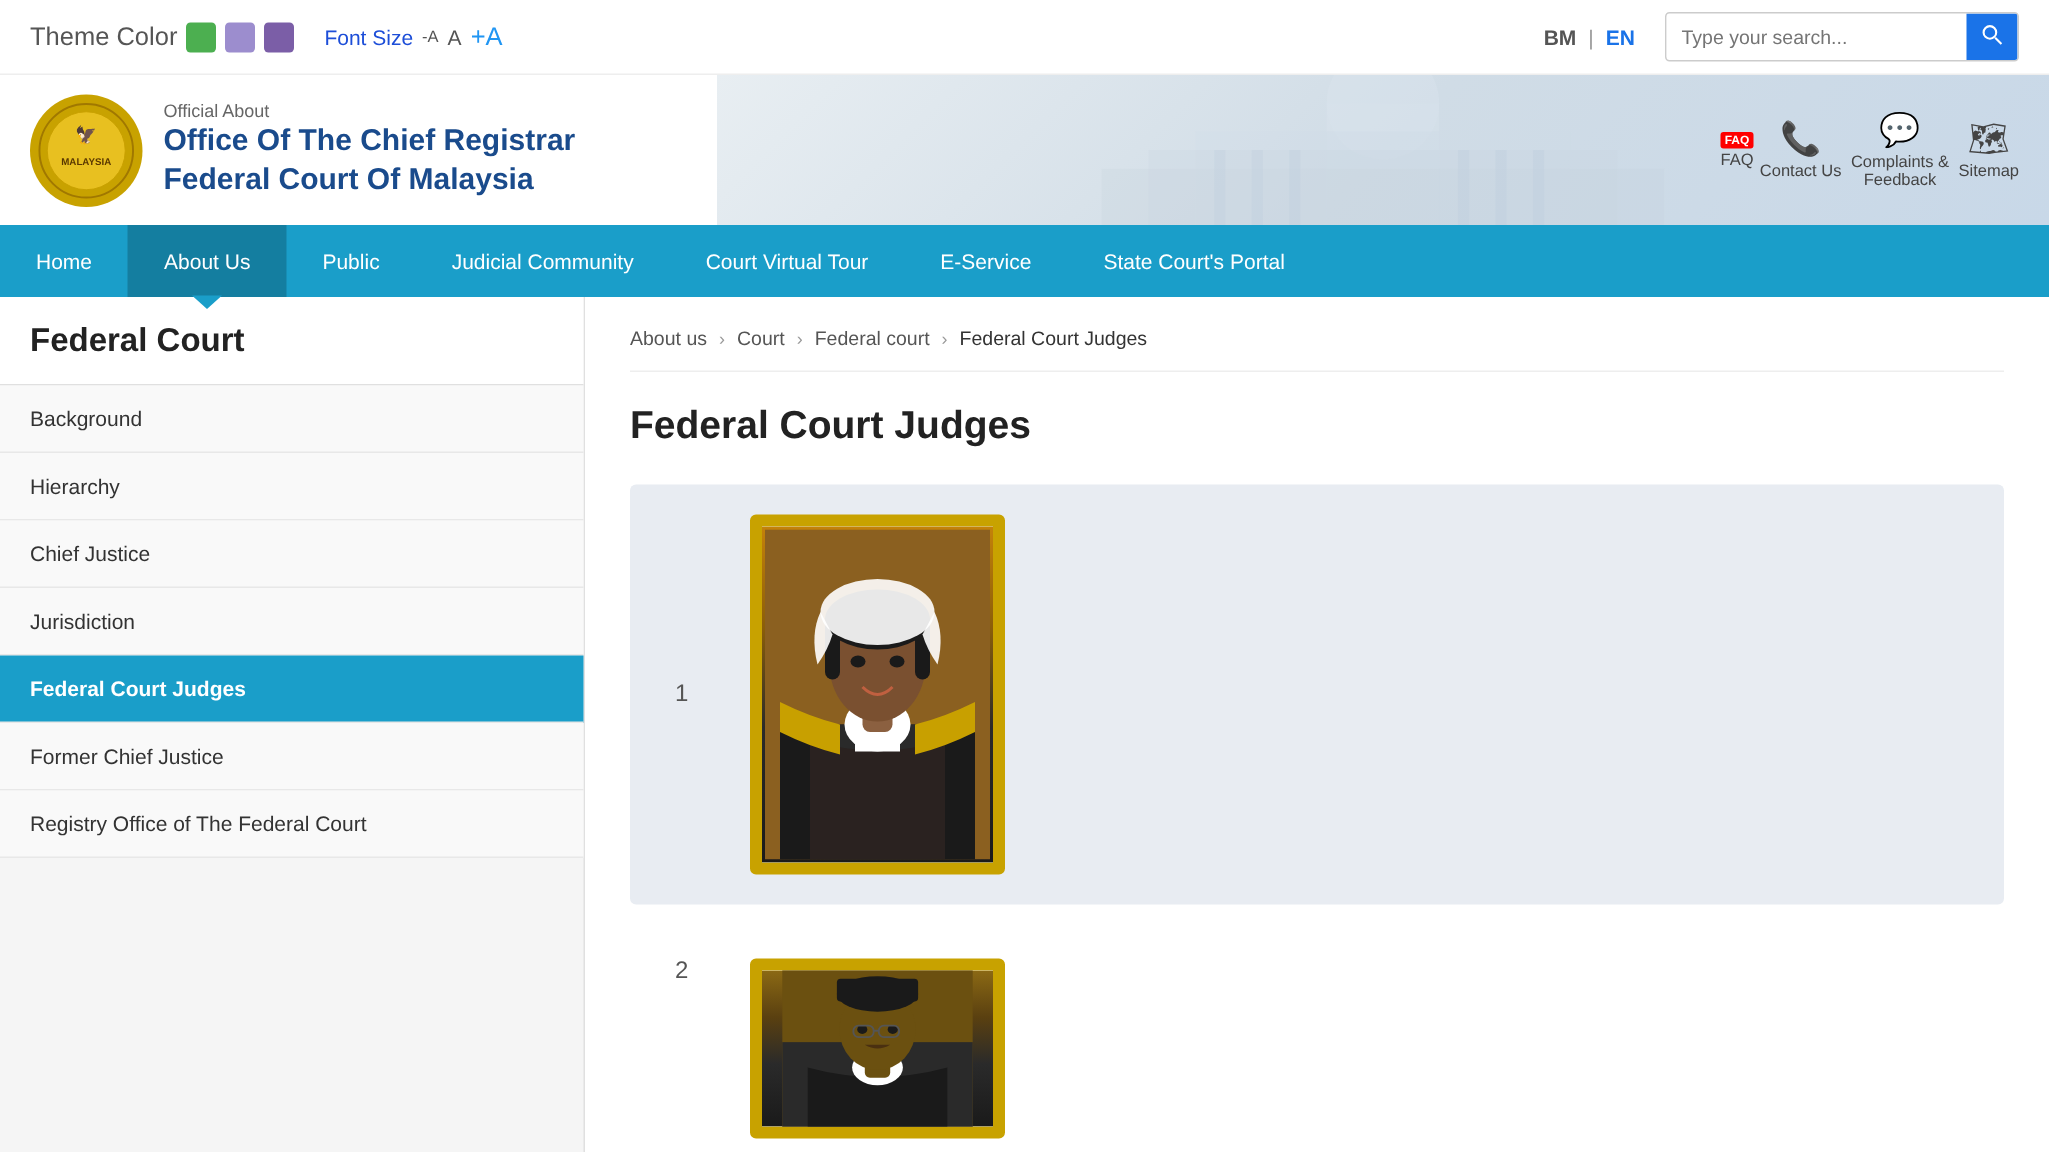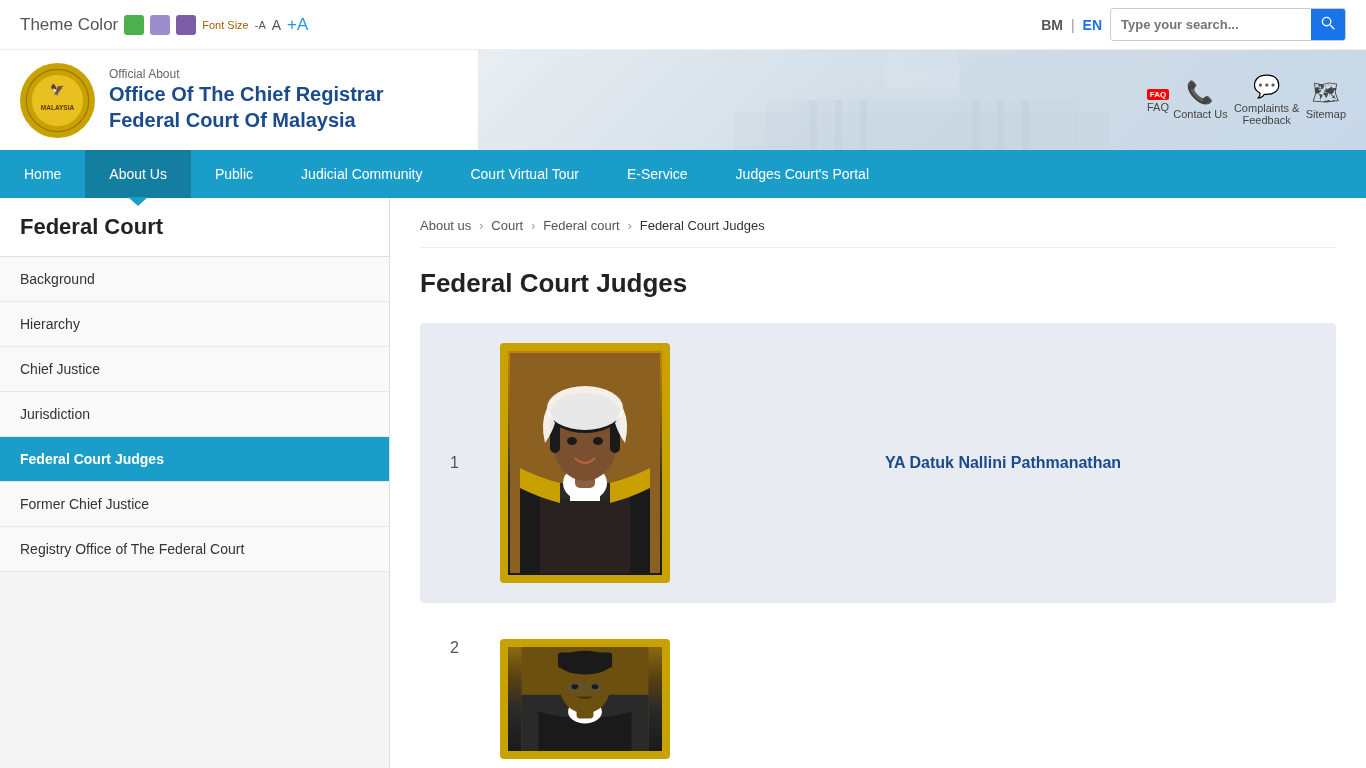--- a/index.html
+++ b/index.html
@@ -16,23 +16,23 @@
     }
     .color-swatch { width: 20px; height: 20px; border-radius: 3px; cursor: pointer; }
     .font-btn { cursor: pointer; color: #555; text-decoration: none; }
     .font-btn.small { font-size: 11px; }
     .font-btn.medium { font-size: 14px; }
     .font-btn.large { font-size: 17px; color: #2196F3; }
     .lang-btn { cursor: pointer; color: #555; font-weight: bold; }
     .lang-btn.active { color: #1a73e8; font-weight: bold; }
     .lang-divider { color: #999; }
     .search-bar { display: flex; align-items: center; border: 1px solid #ccc; border-radius: 3px; overflow: hidden; }
-    .search-input { border: none; outline: none; padding: 6px 10px; font-size: 13px; width: 200px; color: #be185d; font-weight: bold; }
+    .search-input { border: none; outline: none; padding: 6px 10px; font-size: 13px; width: 200px; color: #be185d; }
     .search-btn { background: #1a73e8; border: none; padding: 7px 10px; cursor: pointer; color: white; }
-    .top-right { display: flex; align-items: center; gap: 8px; }
+    .top-right { display: flex; align-items: center; gap: 20px; }
 
     
     .header {
       display: flex;
       align-items: center;
       justify-content: space-between;
       padding: 12px 20px;
       background: #fff;
       position: relative;
       overflow: hidden;
@@ -213,21 +213,21 @@
   </style>
 </head>
 <body>
 
 <div class="top-bar">
   <div style="display:flex;align-items:center;gap:6px;">
     <span style="font-size:17px;color:#555;">Theme Color</span>
     <div class="color-swatch" style="background:#4caf50;"></div>
     <div class="color-swatch" style="background:#9c8dce;"></div>
     <div class="color-swatch" style="background:#7b5ea7;"></div>
-    <span style="font-size:11px;color:#a16207;">Font Size</span>
+    <span style="margin-left:14px;font-size:14px;color:#1d4ed8;">Font Size</span>
     <span class="font-btn small">-A</span>
     <span class="font-btn medium">A</span>
     <span class="font-btn large">+A</span>
   </div>
   <div class="top-right">
     <div style="display:flex;align-items:center;gap:8px;">
       <span class="lang-btn">BM</span>
       <span class="lang-divider">|</span>
       <span class="lang-btn active">EN</span>
     </div>
@@ -299,21 +299,21 @@
   </div>
 </div>
 
 <nav class="nav">
   <a class="nav-item">Home</a>
   <a class="nav-item active">About Us</a>
   <a class="nav-item">Public</a>
   <a class="nav-item">Judicial Community</a>
   <a class="nav-item">Court Virtual Tour</a>
   <a class="nav-item">E-Service</a>
-  <a class="nav-item">Judges Court's Portal</a>
+  <a class="nav-item">State Court's Portal</a>
 </nav>
 
 <div class="main-layout">
 
   <div class="sidebar">
     <div class="sidebar-title">Federal Court</div>
     <div class="sidebar-item">Background</div>
     <div class="sidebar-item">Hierarchy</div>
     <div class="sidebar-item">Chief Justice</div>
     <div class="sidebar-item">Jurisdiction</div>
@@ -368,23 +368,20 @@
             <ellipse cx="88" cy="88" rx="5" ry="4" fill="#1a1a1a"></ellipse>
 
             <path d="M65 105 Q75 115 85 105" stroke="#c06040" stroke-width="2" fill="none"></path>
 
             <ellipse cx="75" cy="55" rx="38" ry="22" fill="white" opacity="0.9"></ellipse>
             <path d="M37 55 Q30 70 35 90 Q42 80 45 70Z" fill="white" opacity="0.9"></path>
             <path d="M113 55 Q120 70 115 90 Q108 80 105 70Z" fill="white" opacity="0.9"></path>
           </svg>
         </div>
       </div>
-      <div class="judge-info">
-        <span class="judge-name">YA Datuk Nallini Pathmanathan</span>
-      </div>
     </div>
 
     <div style="display:flex;align-items:flex-start;padding: 20px 30px;gap:30px;background:#fff;">
       <span class="judge-number">2</span>
       <div class="judge-portrait" style="height:120px;">
         <div class="portrait-inner portrait-male" style="height:100%;">
           <svg width="150" height="110" viewBox="0 0 150 130" xmlns="http://www.w3.org/2000/svg">
             <rect width="150" height="130" fill="#6b5010"></rect>
 
             <rect x="0" y="60" width="150" height="70" fill="#2a2a2a"></rect>

